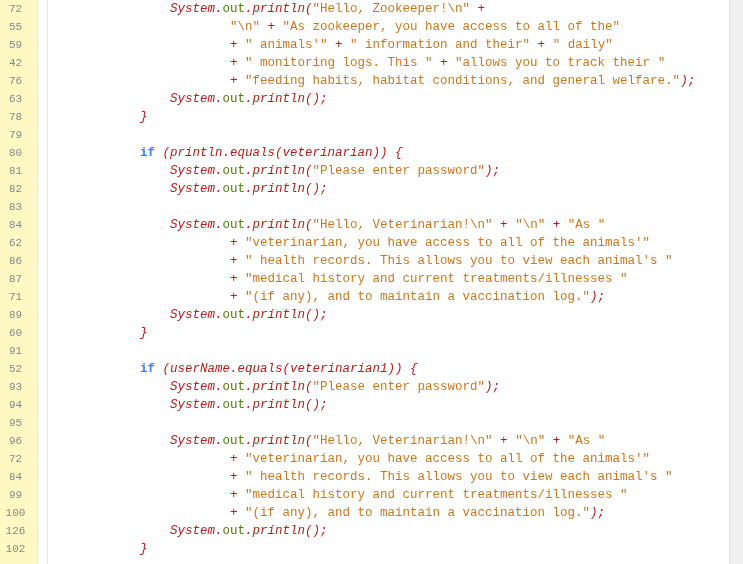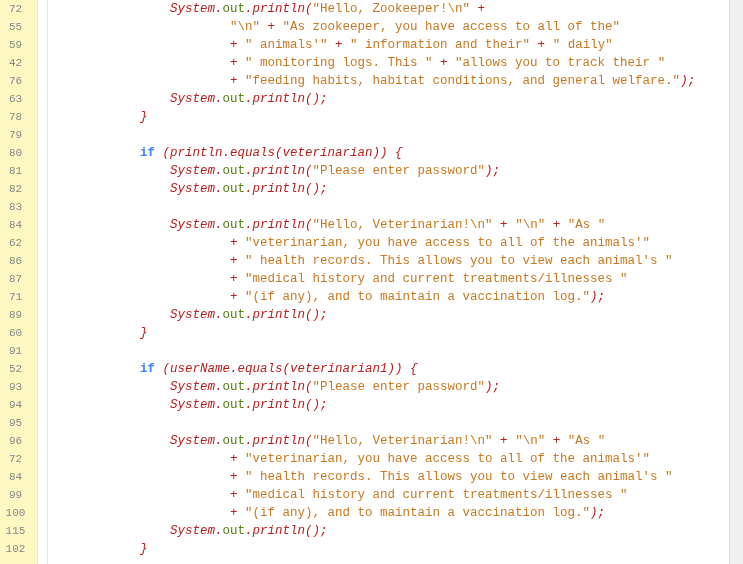--- a/index.html
+++ b/index.html
@@ -91,21 +91,21 @@
     <div class="gutter-line">91</div>
     <div class="gutter-line">52</div>
     <div class="gutter-line">93</div>
     <div class="gutter-line">94</div>
     <div class="gutter-line">95</div>
     <div class="gutter-line">96</div>
     <div class="gutter-line">72</div>
     <div class="gutter-line">84</div>
     <div class="gutter-line">99</div>
     <div class="gutter-line">100</div>
-    <div class="gutter-line">115</div>
+    <div class="gutter-line">126</div>
     <div class="gutter-line">102</div>
   </div>
 <div class="margin2"></div>
 <div class="code-area" id="code">
     <div class="line">                <span class="pln">System.</span><span class="fld">out</span><span class="pln">.println(</span><span class="str">"Hello, Zookeeper!\n"</span><span class="pln"> +</span></div>
     <div class="line">                        <span class="str">"\n"</span><span class="pln"> + </span><span class="str">"As zookeeper, you have access to all of the"</span></div>
     <div class="line">                        <span class="pln">+ </span><span class="str">" animals'"</span><span class="pln"> + </span><span class="str">" information and their"</span><span class="pln"> + </span><span class="str">" daily"</span></div>
     <div class="line">                        <span class="pln">+ </span><span class="str">" monitoring logs. This "</span><span class="pln"> + </span><span class="str">"allows you to track their "</span></div>
     <div class="line">                        <span class="pln">+ </span><span class="str">"feeding habits, habitat conditions, and general welfare."</span><span class="pln">);</span></div>
     <div class="line">                <span class="pln">System.</span><span class="fld">out</span><span class="pln">.println();</span></div>

